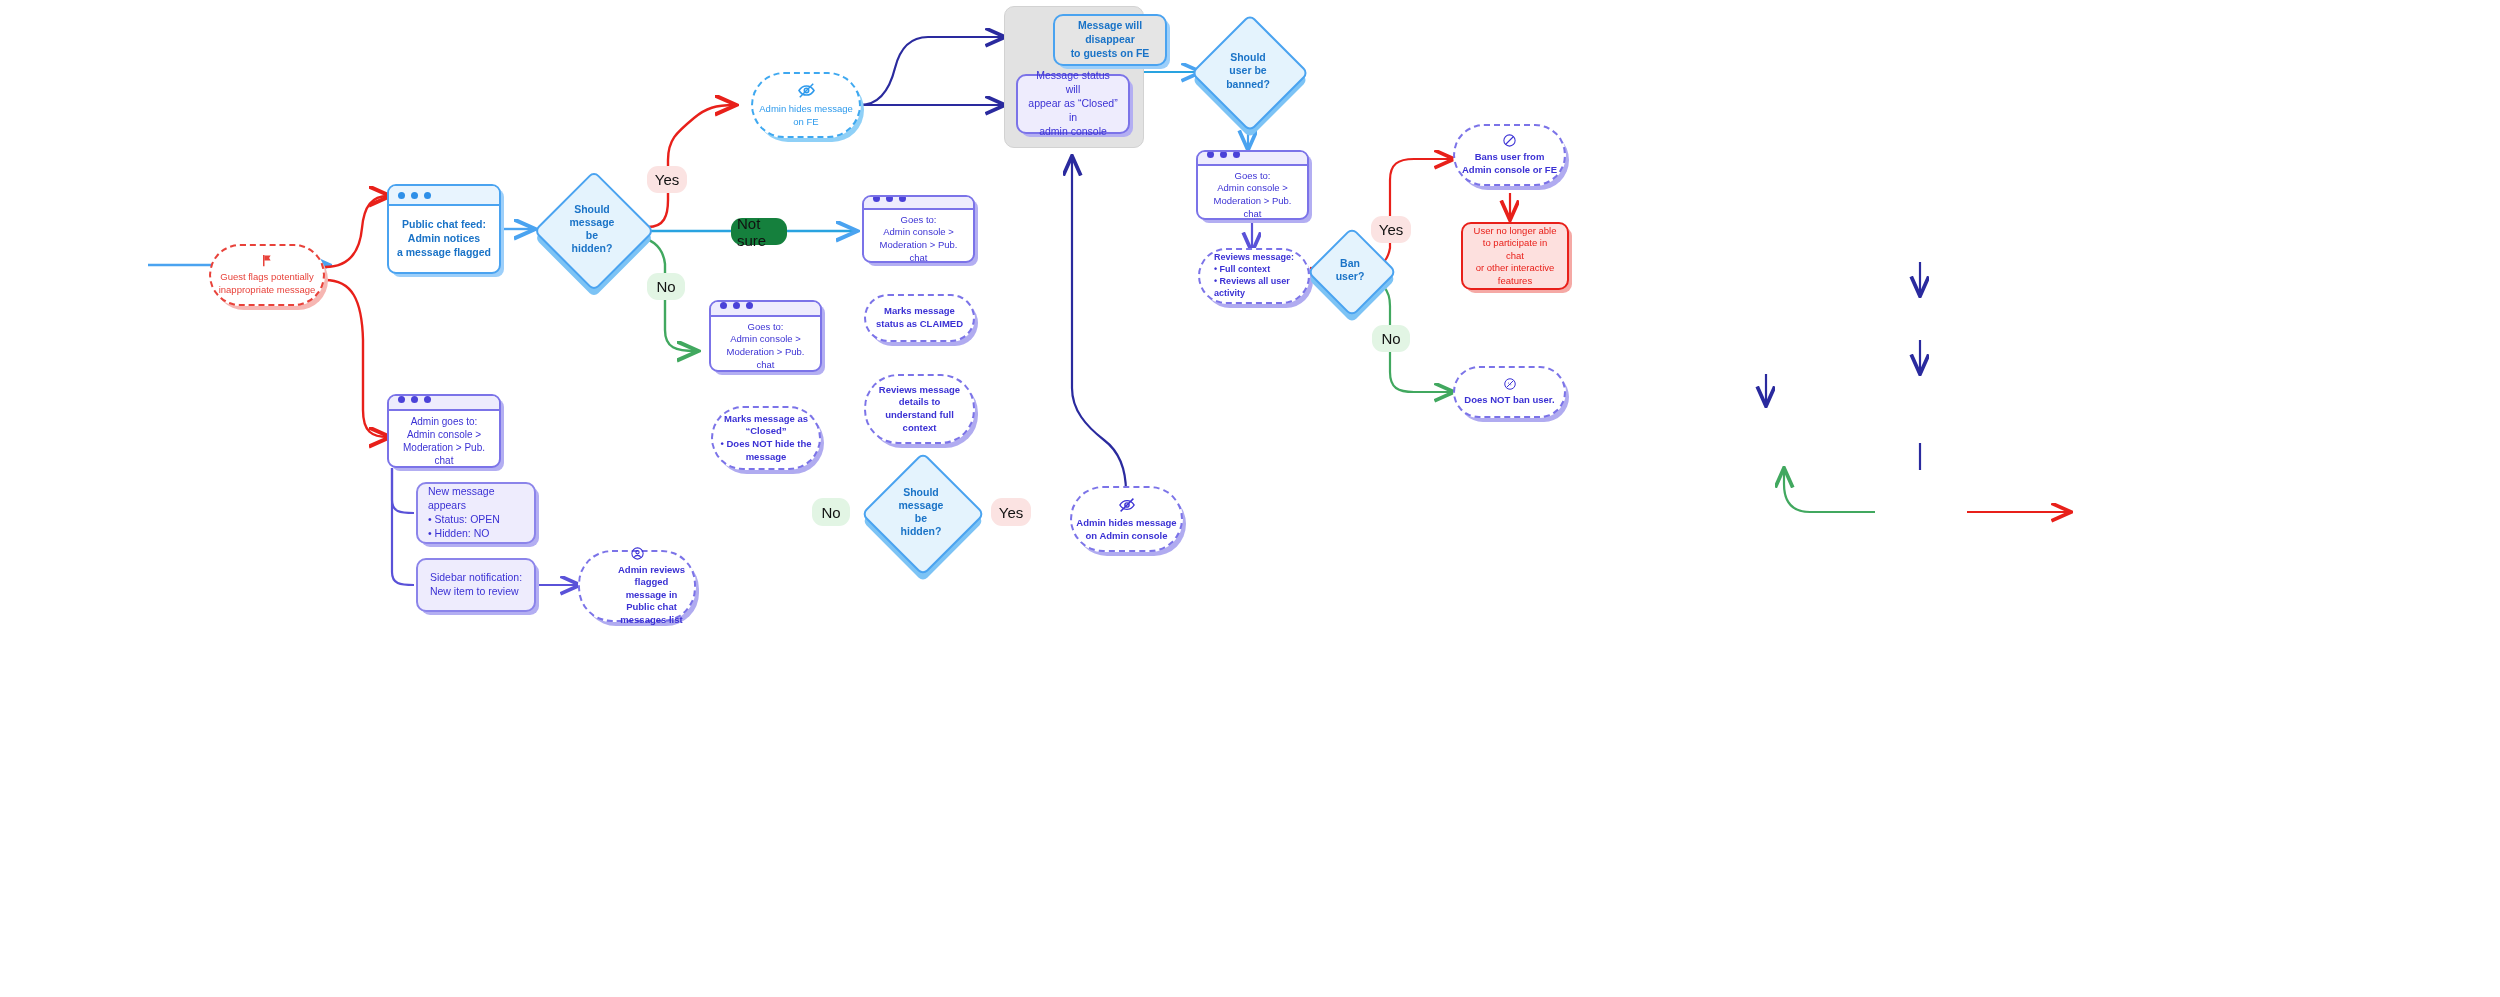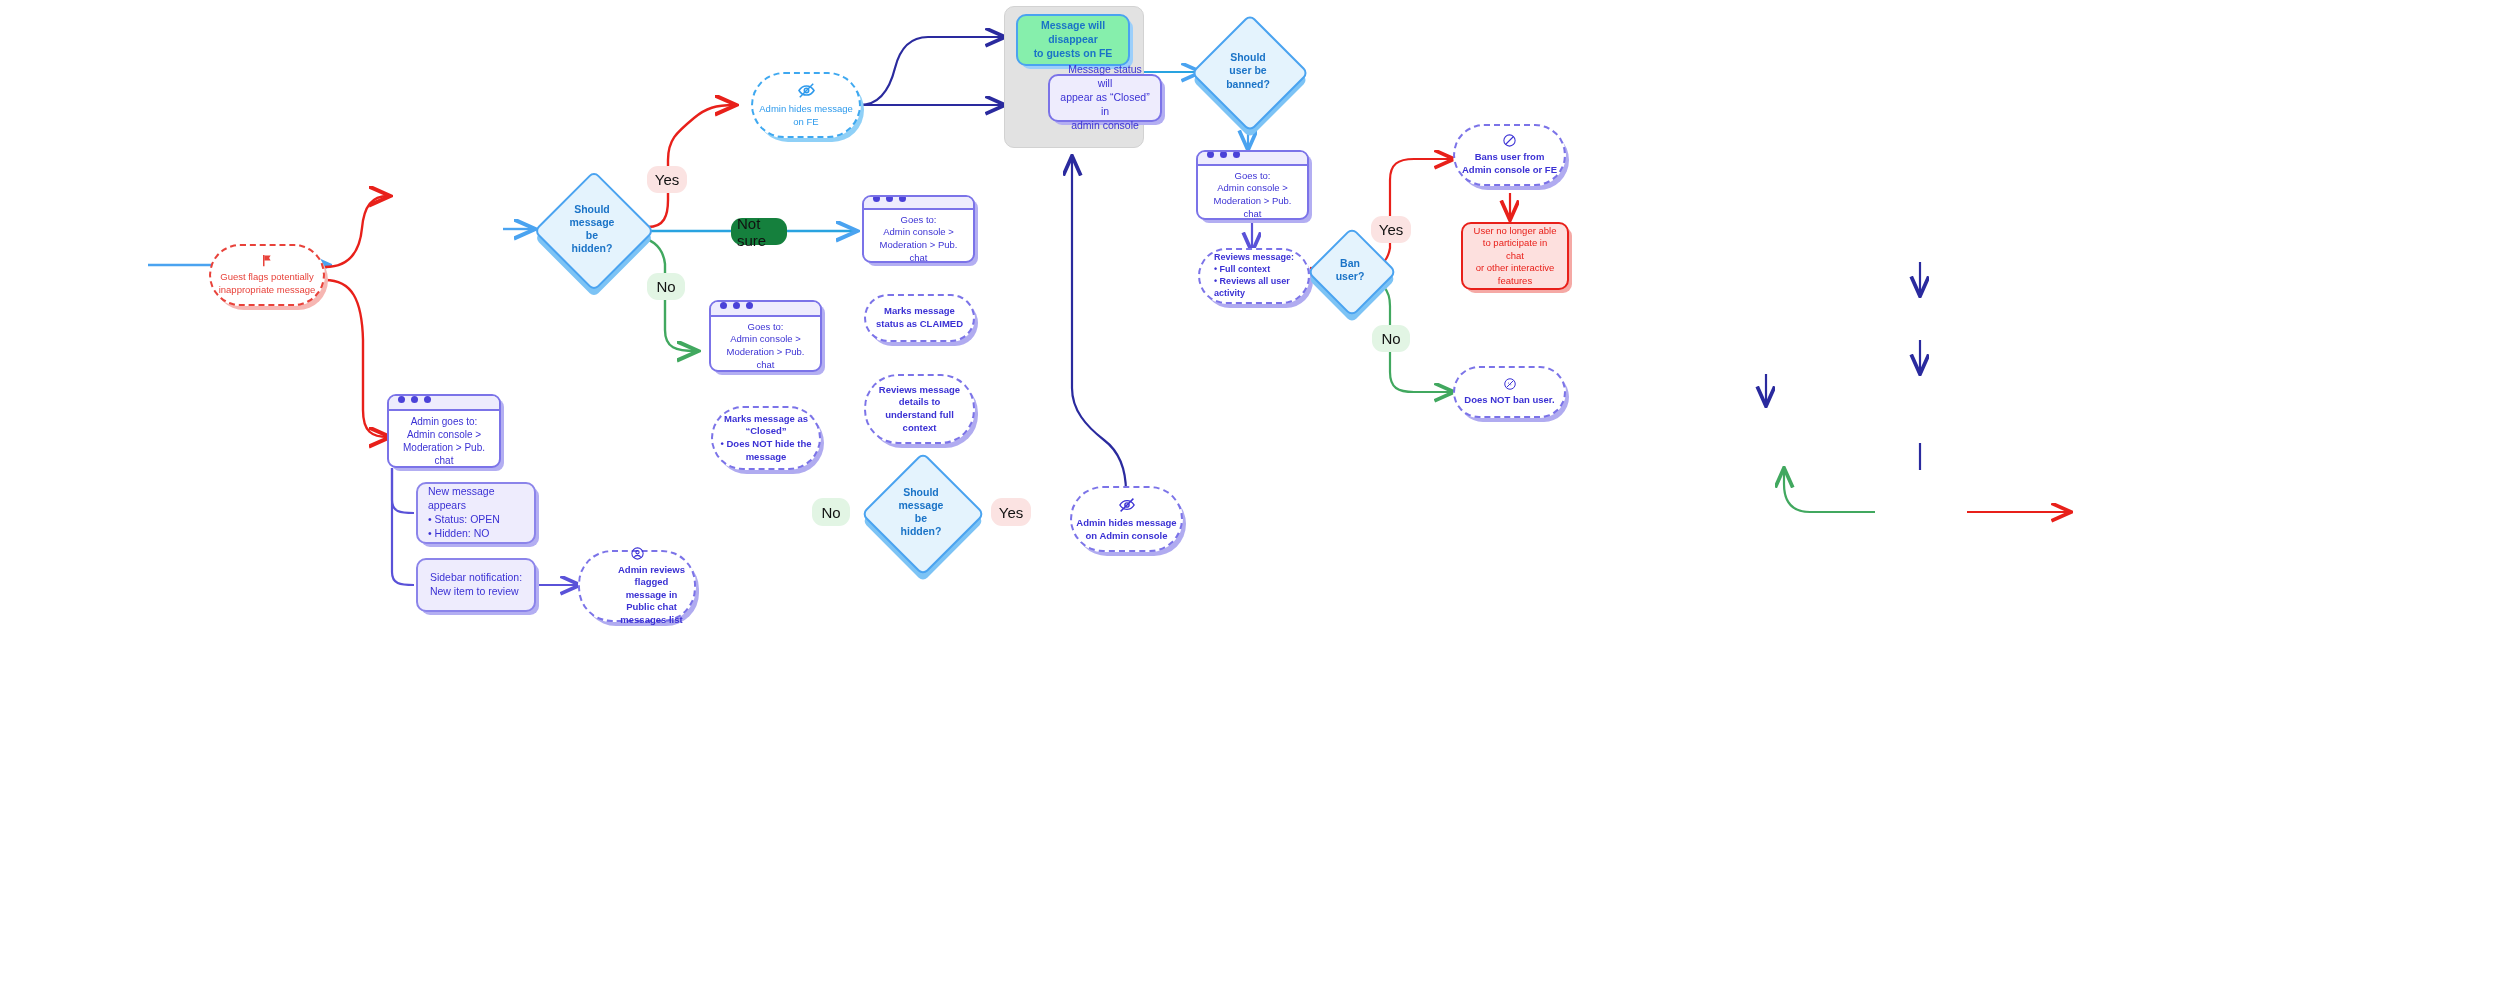--- a/index.html
+++ b/index.html
@@ -37,21 +37,21 @@
   .stad.cyan{border:2px dashed #3ea8f0;box-shadow:4px 5px 0 -1px #8fd0f7;}
   .stad.cyan .txt{color:#2e9aec;font-weight:normal;}
   .stad.violet{border:2px dashed #7b73e8;box-shadow:4px 5px 0 -1px #b0abf0;}
   .stad.violet .txt{color:#3b31d4;font-weight:bold;}
 
   
   .rect{border-radius:10px;display:flex;align-items:center;justify-content:center;
         text-align:center;box-sizing:border-box;padding:6px 10px;}
   .rect.lav{background:#eeecfd;border:2px solid #8b84ea;box-shadow:4px 4px 0 -1px #b3aef2;}
   .rect.lav .txt{color:#3b31d4;}
-  .rect.skyfill{background:#86efac;border:2px solid #4aa3f0;box-shadow:4px 4px 0 -1px #9ccffa;}
+  .rect.skyfill{background:#e5e5e5;border:2px solid #4aa3f0;box-shadow:4px 4px 0 -1px #9ccffa;margin-left:37px;}
   .rect.skyfill .txt{color:#1a73c7;font-weight:bold;}
   .rect.lavfill{background:#eeecfd;border:2px solid #7b73e8;box-shadow:4px 4px 0 -1px #b3aef2;}
   .rect.lavfill .txt{color:#3b31d4;}
   .rect.redfill{background:#fde0de;border:2px solid #e8201a;box-shadow:4px 4px 0 -1px #f5a9a5;}
   .rect.redfill .txt{color:#e8201a;}
 
   
   .group{position:absolute;background:#e2e2e2;border:1px solid #d2d2d2;border-radius:10px;}
 
   
@@ -157,20 +157,32 @@
     <span class="ico">
       <svg width="15" height="15" viewBox="0 0 24 24">
           <path d="M6 3v18" stroke="#e8423a" stroke-width="2.4" fill="none"></path>
           <path d="M7 4h10l-2.4 4L17 12H7z" fill="#e8423a"></path>
         </svg>
     </span>
     <span class="txt" style="font-size:9.5px;padding:0 6px;">Guest flags potentially
 inappropriate message</span>
   </div>
 
+  <div class="node win blue" style="left:387px;top:184px;width:114px;height:90px;">
+    <div class="bar">
+      <span class="dot"></span>
+      <span class="dot"></span>
+      <span class="dot"></span>
+    </div>
+    <div class="body">
+        <span class="txt" style="font-size:10.5px;">Public chat feed:
+Admin notices
+a message flagged</span>
+      </div>
+  </div>
 
   <div class="diamond" style="left:551px;top:188px;width:82px;height:82px;">
     <div class="shape"></div>
     <span class="txt" style="font-size:10.5px;">Should
 message
 be
 hidden?</span>
   </div>
 
   <div class="elabel yes" style="left:647px;top:166px;width:40px;height:27px;">
@@ -230,21 +242,21 @@
     </span>
     <span class="txt" style="font-size:9.5px;padding:0 6px;">Admin hides message
 on FE</span>
   </div>
 
   <div class="node rect skyfill" style="left:1016px;top:14px;width:114px;height:52px;">
     <span class="txt" style="font-size:10.5px;">Message will disappear
 to guests on FE</span>
   </div>
 
-  <div class="node rect lavfill" style="left:1048px;top:74px;width:114px;height:48px;">
+  <div class="node rect lavfill" style="left:1016px;top:74px;width:114px;height:60px;">
     <span class="txt" style="font-size:10.5px;">Message status will
 appear as “Closed” in
 admin console</span>
   </div>
 
   <div class="diamond" style="left:1208px;top:31px;width:80px;height:80px;">
     <div class="shape"></div>
     <span class="txt" style="font-size:10.5px;">Should
 user be
 banned?</span>

